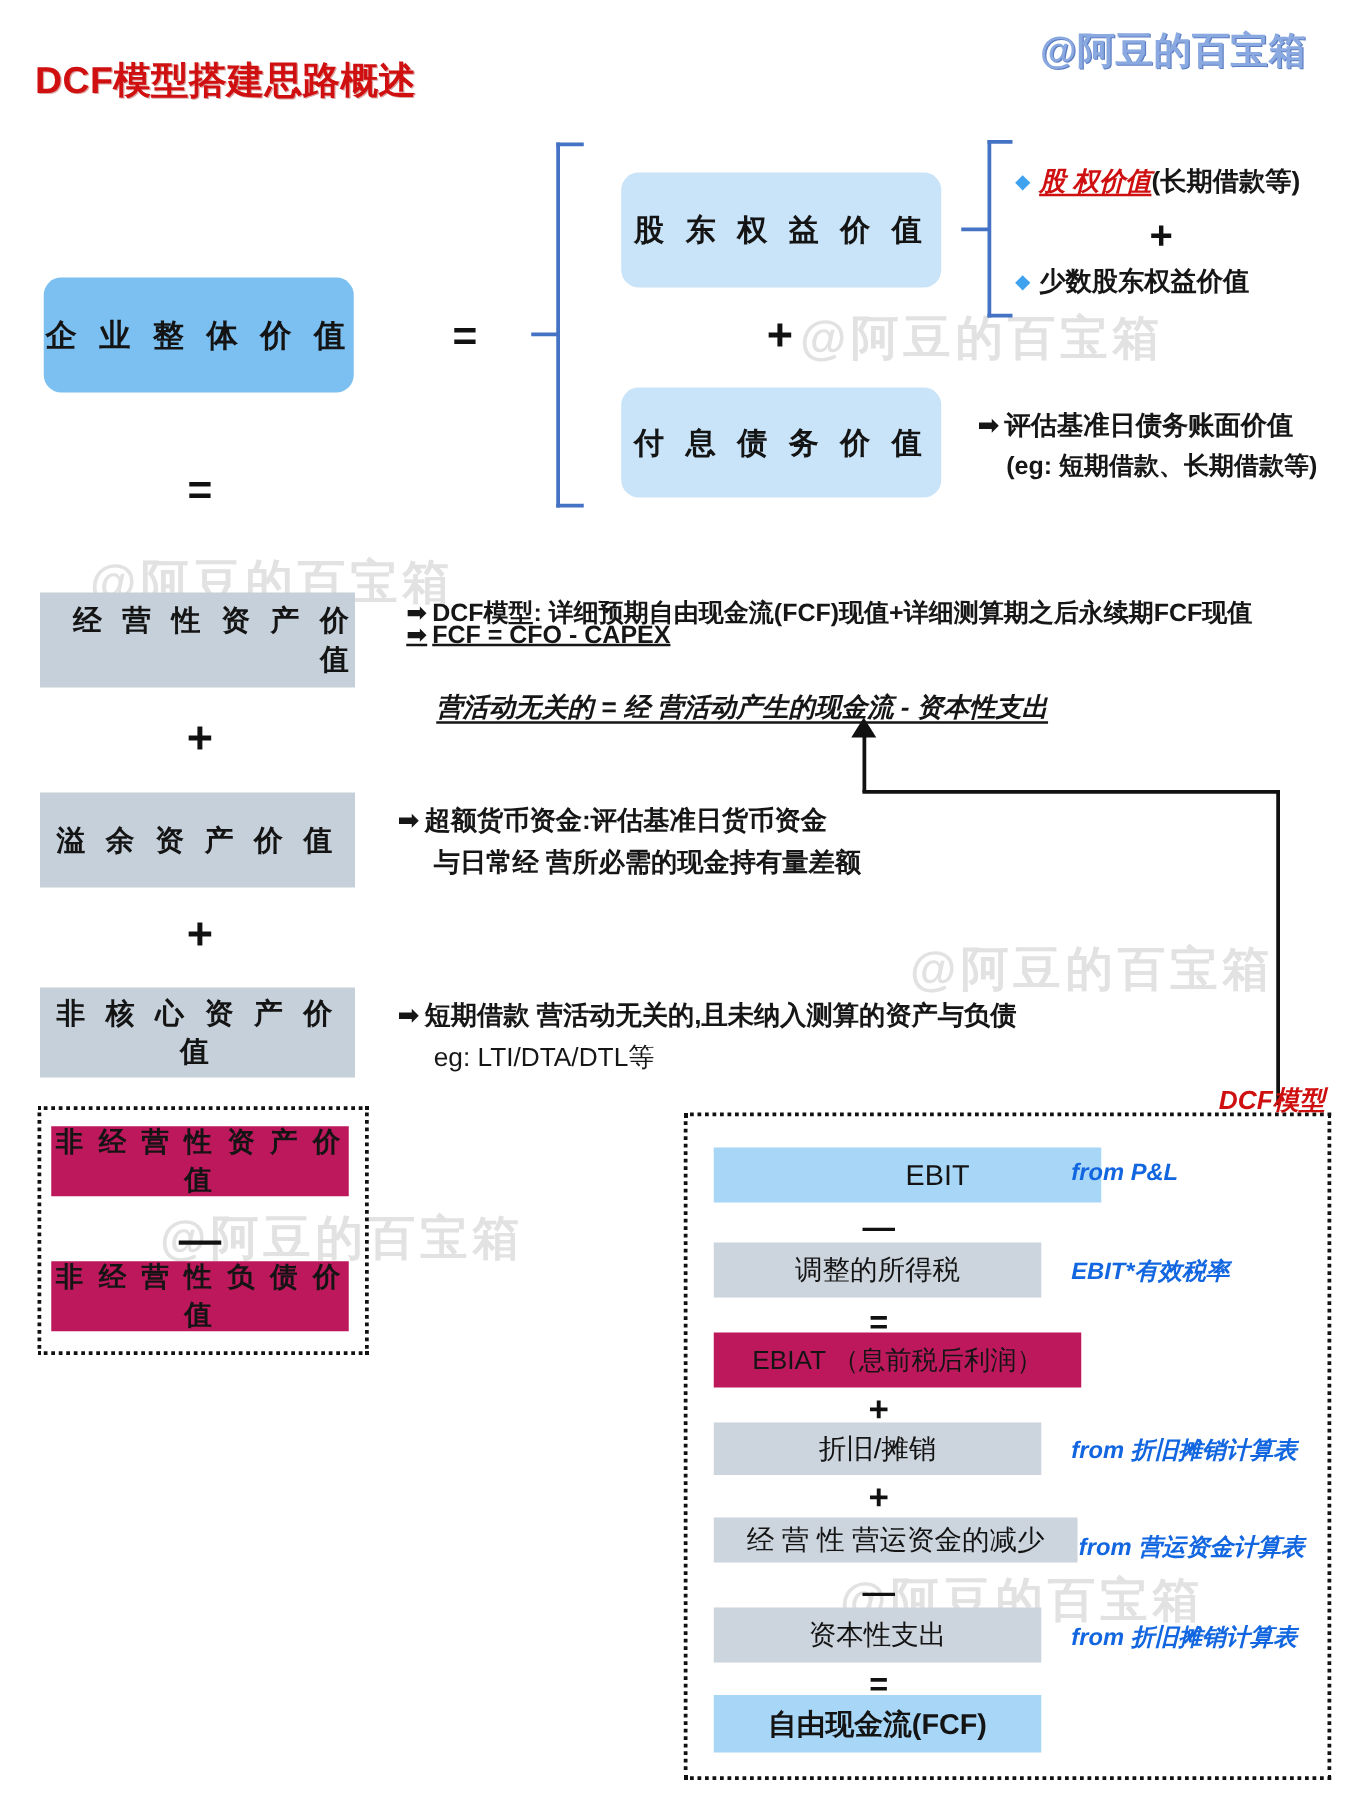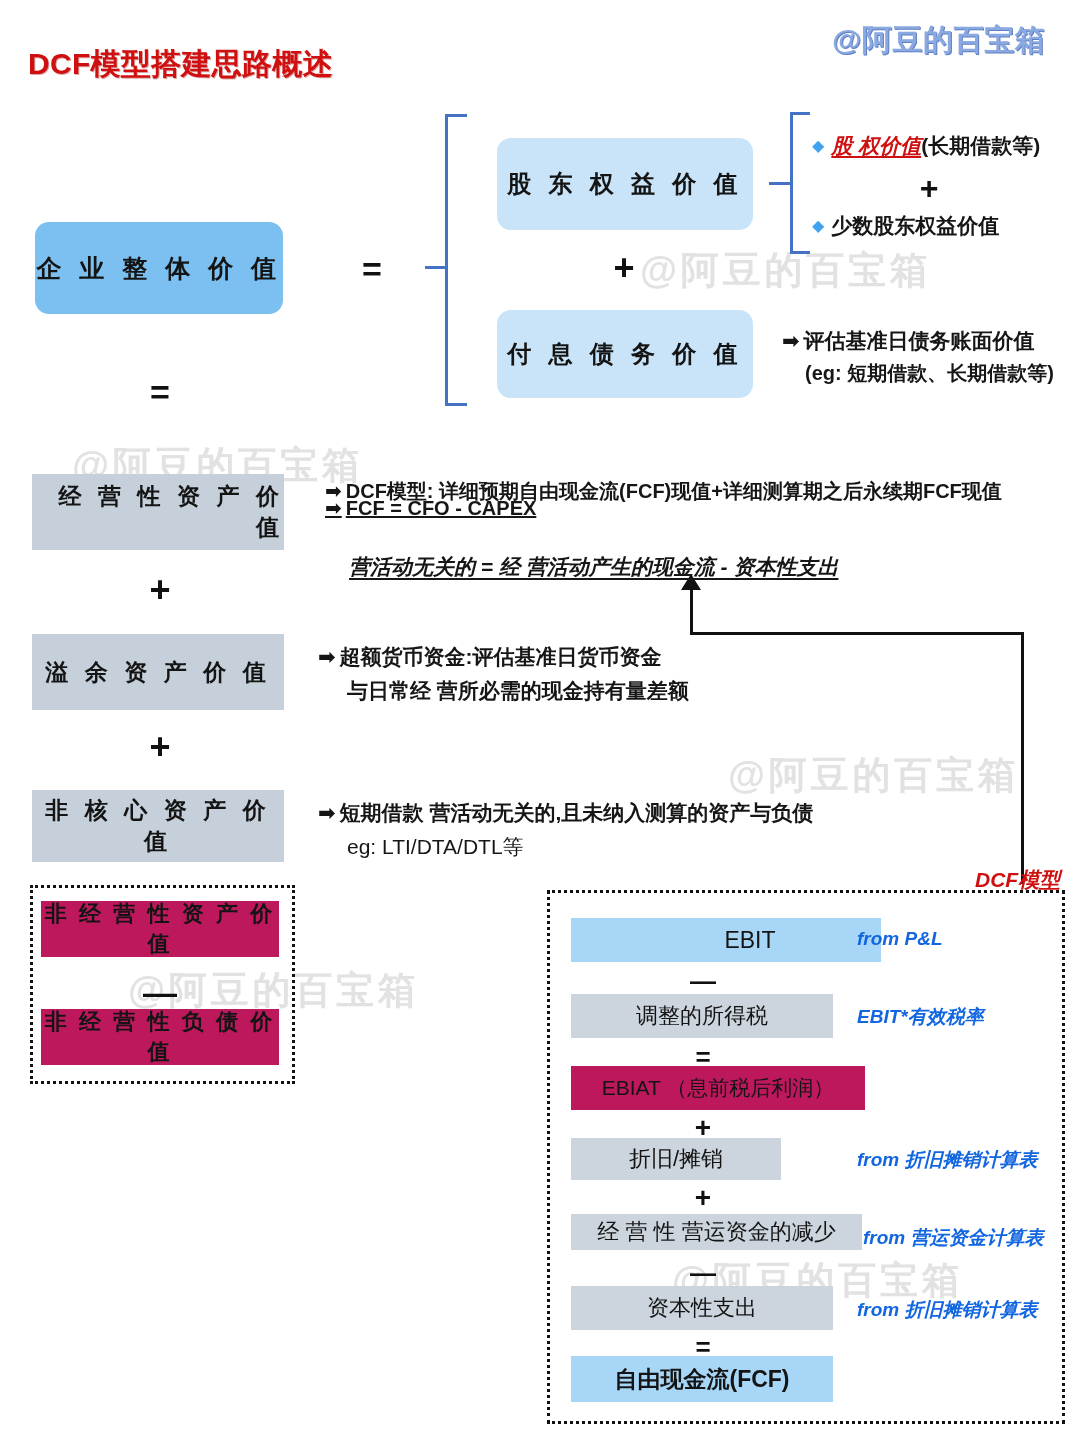--- a/index.html
+++ b/index.html
@@ -228,21 +228,21 @@
   <span>调整的所得税</span>
 </div>
 <div class="fromlbl" style="left:857px;top:1004px;">EBIT*有效税率</div>
 <div class="op" style="left:681px;top:1044px;width:44px;font-size:26px;">=</div>
 
 <div class="box box-pale" style="left:571px;top:1066px;width:294px;height:44px;font-size:21px;">
   <span>EBIAT （息前税后利润）</span>
 </div>
 <div class="op" style="left:681px;top:1114px;width:44px;font-size:28px;">+</div>
 
-<div class="box box-steel" style="left:571px;top:1138px;width:210px;height:42px;font-size:22px;">
+<div class="box box-steel" style="left:571px;top:1138px;width:262px;height:42px;font-size:22px;">
   <span>折旧/摊销</span>
 </div>
 <div class="fromlbl" style="left:857px;top:1147px;">from 折旧摊销计算表</div>
 <div class="op" style="left:681px;top:1184px;width:44px;font-size:28px;">+</div>
 
 <div class="box box-steel" style="left:571px;top:1214px;width:291px;height:36px;font-size:22px;">
   <span>经 营 性 营运资金的减少</span>
 </div>
 <div class="fromlbl" style="left:863px;top:1225px;">from 营运资金计算表</div>
 <div class="op" style="left:681px;top:1260px;width:44px;font-size:26px;">—</div>

